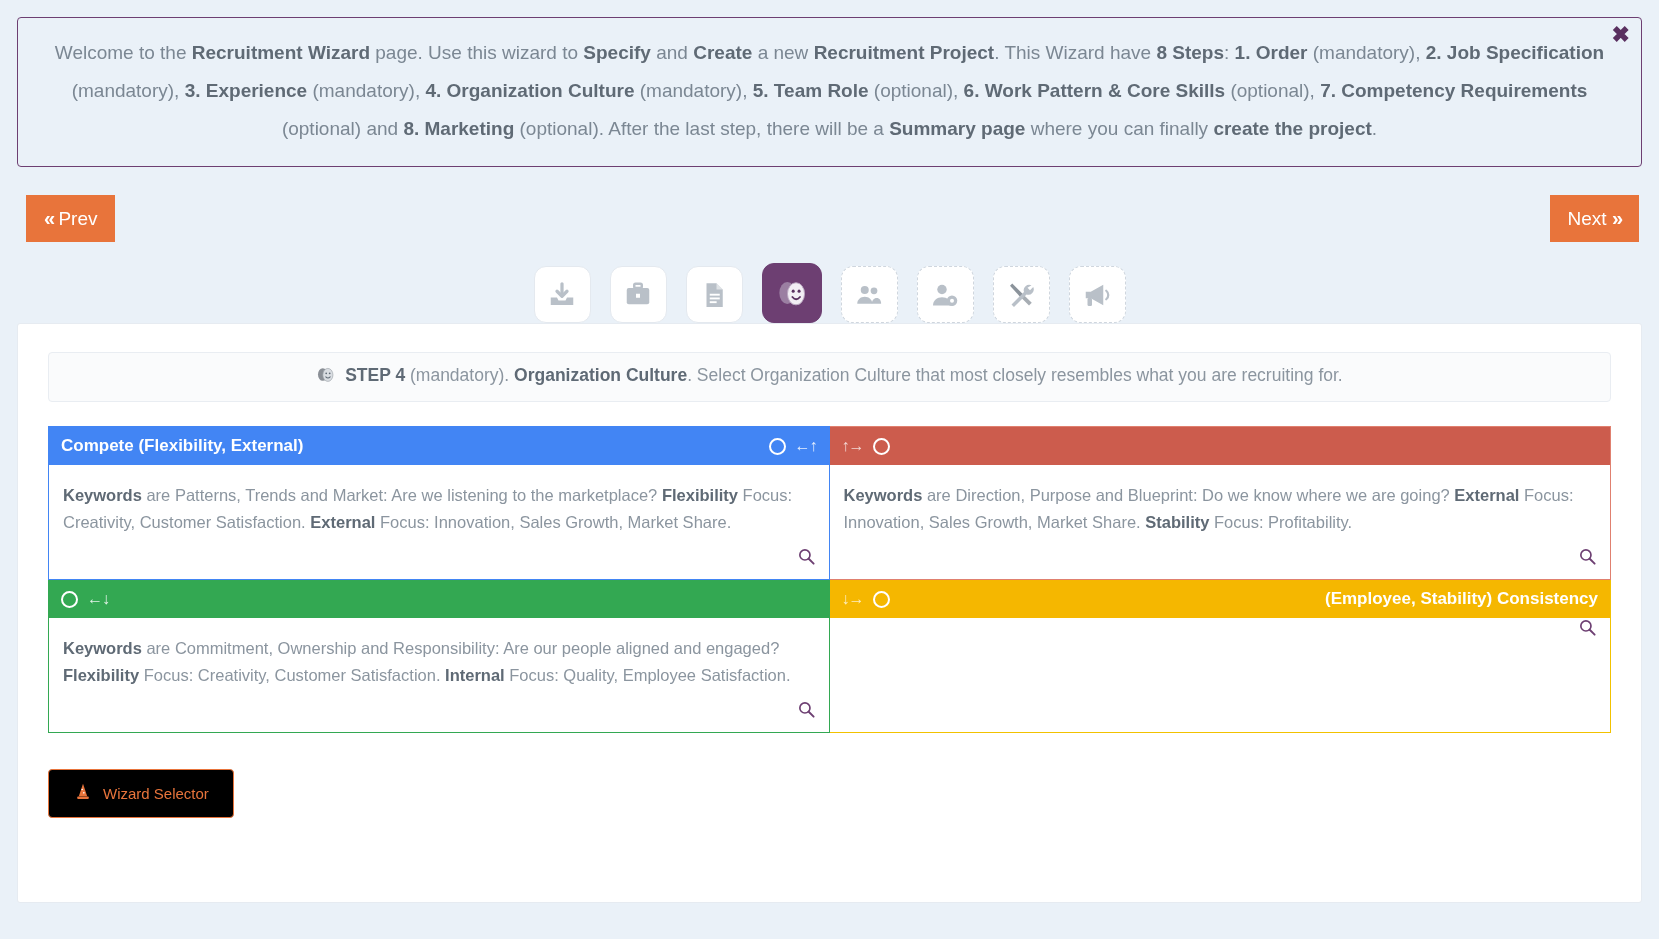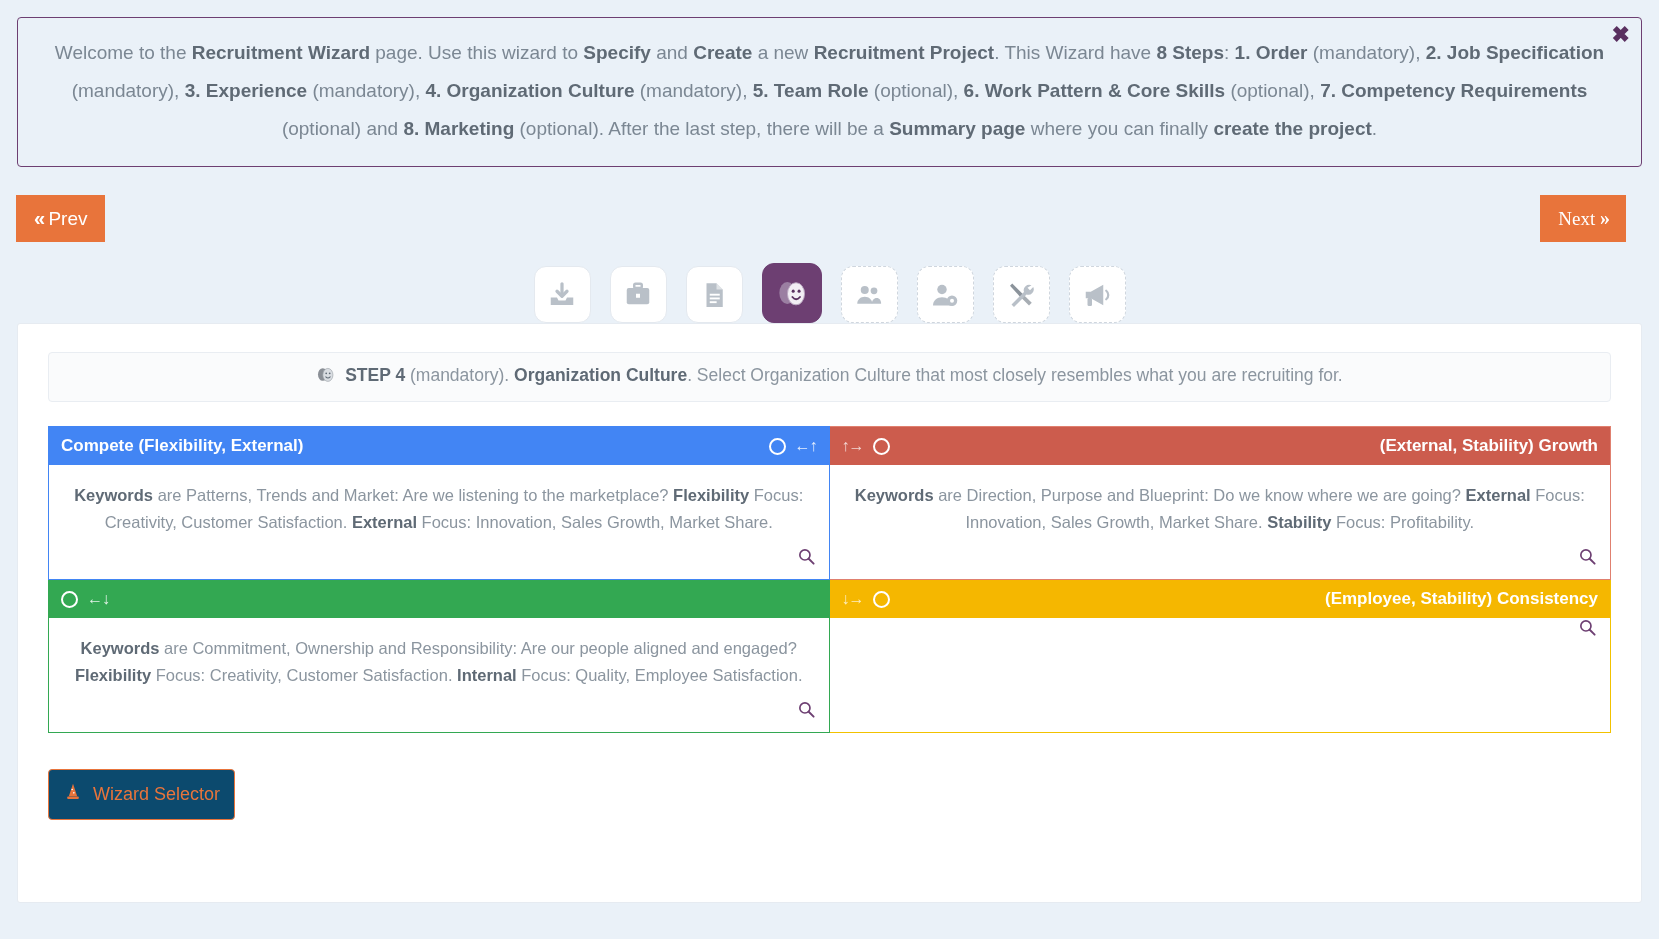--- a/index.html
+++ b/index.html
@@ -34,37 +34,37 @@
     font-size:19px;
     line-height:38px;
     color:#7b8793;
   }
   .banner-text b { color:#5f6a75; font-weight:bold; }
 
   
   .navrow {
     position:relative;
     height:47px;
-    margin:28px 16px 0 16px;
+    margin:28px 16px 0 26px;
   }
   .btn-nav {
     position:absolute; top:0;
     background:#e8743b;
     color:#fff;
     border:none;
     font-size:19px;
     font-family:"Liberation Sans", sans-serif;
     padding:0 18px;
     height:47px;
     line-height:47px;
     cursor:pointer;
     white-space:nowrap;
   }
   .btn-prev { left:0; }
-  .btn-next { right:17px;font-family:Liberation Serif, serif; }
+  .btn-next { right:4px; }
   .chev { font-size:20px; font-weight:bold; letter-spacing:-2px; }
 
   
   .steps-wrap {
     position:relative;
     height:66px;
     margin-top:15px;
   }
   .steps {
     position:absolute;
@@ -160,21 +160,20 @@
     letter-spacing:-1px;
   }
   .arrows.dim { opacity:.75; }
 
   .card-body {
     padding:17px 14px 4px 14px;
     font-size:16.5px;
     line-height:27px;
     color:#8b959f;
     flex:1;
-    text-align:center;
   }
   .card-body b { color:#5f6a75; font-weight:bold; }
 
   .card-foot {
     text-align:right;
     padding:0 13px 9px 13px;
   }
   .search-ico { cursor:pointer; display:inline-block; }
 
   .tl .card-body, .bl .card-body { min-height:82px; }
@@ -182,23 +181,23 @@
 
   
   .wizsel {
     margin-top:36px;
     display:inline-flex;
     align-items:center;
     gap:10px;
     border:1px solid #e8743b;
     border-radius:4px;
     color:#e8743b;
-    background:#0c4a6e;
-    font-size:18px;
-    padding:12px 14px;
+    background:#000000;
+    font-size:15px;
+    padding:12px 24px;
     cursor:pointer;
     font-family:"Liberation Sans", sans-serif;
   }
 </style>
 </head>
 <body>
 
 <div class="banner">
   <span class="banner-close">✖</span>
   <div class="banner-text"><span>Welcome to the </span><b>Recruitment Wizard</b><span> page. Use this wizard to </span><b>Specify</b><span> and </span><b>Create</b><span> a new </span><b>Recruitment Project</b><span>. This Wizard have </span><b>8 Steps</b><span>: </span><b>1. Order</b><span> (mandatory), </span><b>2. Job Specification</b><span> (mandatory), </span><b>3. Experience</b><span> (mandatory), </span><b>4. Organization Culture</b><span> (mandatory), </span><b>5. Team Role</b><span> (optional), </span><b>6. Work Pattern &amp; Core Skills</b><span> (optional), </span><b>7. Competency Requirements</b><span> (optional) and </span><b>8. Marketing</b><span> (optional). After the last step, there will be a </span><b>Summary page</b><span> where you can finally </span><b>create the project</b><span>.</span></div>
@@ -331,21 +330,20 @@
             <line x1="14.8" y1="14.8" x2="21" y2="21" stroke="#6d3f72" stroke-width="2.4" stroke-linecap="round"></line>
           </svg>
         </span>
       </div>
     </div>
 
     <div class="card tr">
       <div class="card-head">
         <span class="arrows dim">↑→</span>
         <span class="radio"></span>
-        <span class="head-title right">(External, Stability) Growth</span>
       </div>
       <div class="card-body"><b>Keywords</b><span> are Direction, Purpose and Blueprint: Do we know where we are going?  </span><b>External</b><span> Focus: Innovation, Sales Growth, Market Share.  </span><b>Stability</b><span> Focus: Profitability.</span></div>
       <div class="card-foot">
         <span class="search-ico">
           <svg width="19" height="19" viewBox="0 0 24 24">
             <circle cx="10" cy="10" r="6.4" fill="none" stroke="#6d3f72" stroke-width="2.1"></circle>
             <line x1="14.8" y1="14.8" x2="21" y2="21" stroke="#6d3f72" stroke-width="2.4" stroke-linecap="round"></line>
           </svg>
         </span>
       </div>

